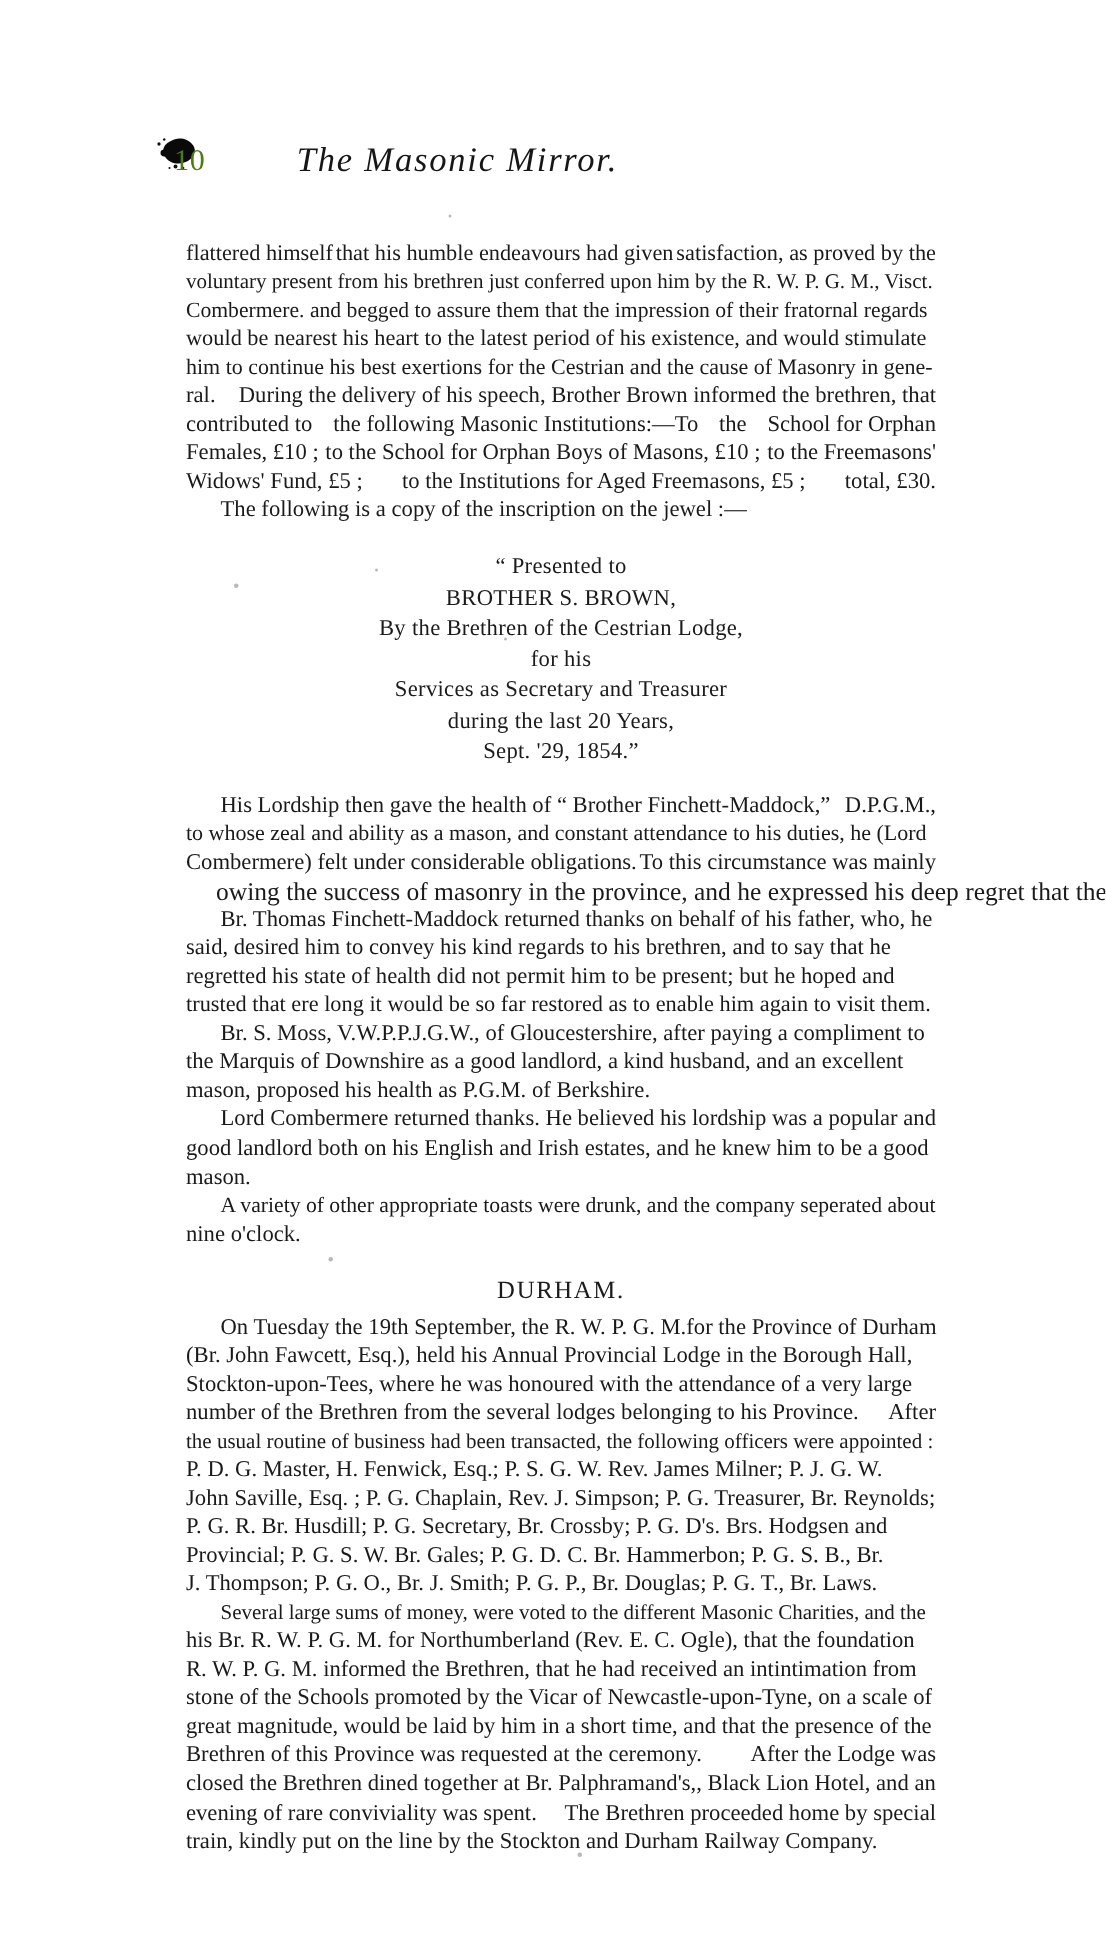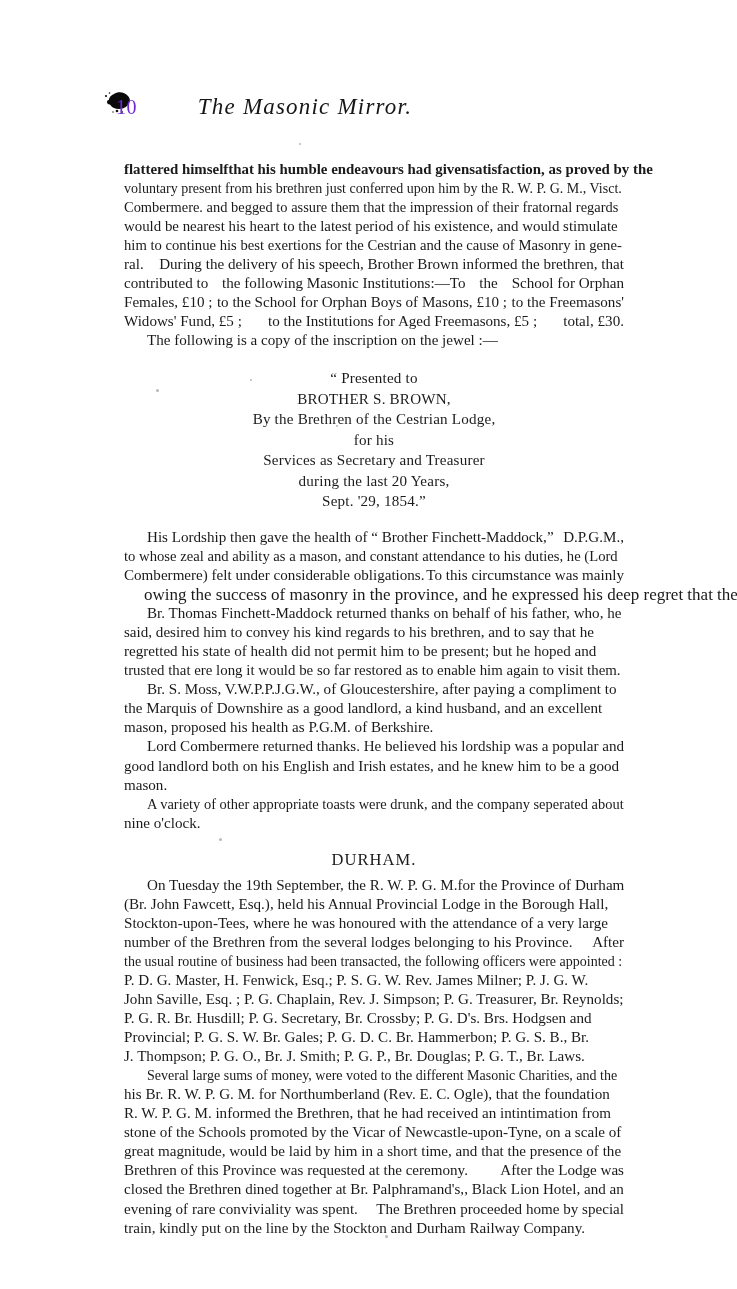--- a/index.html
+++ b/index.html
@@ -24,21 +24,21 @@
     top: 96px;
     width: 737px;
     height: 34px;
   }
   .folio {
     position: absolute;
     left: 116px;
     top: 0;
     font-size: 20px;
     letter-spacing: 0.5px;
-    color: #6d28d9;
+    color: #4d7c0f;
   }
   .inkblot {
     position: absolute;
     left: 103px;
     top: -6px;
     width: 34px;
     height: 26px;
     pointer-events: none;
   }
   .running-title {
@@ -134,21 +134,21 @@
       <circle cx="10" cy="22" r="0.7" fill="#111"></circle>
       <circle cx="26" cy="10" r="0.7" fill="#111"></circle>
     </svg>
     <div class="folio">10</div>
     <div class="running-title">The Masonic Mirror.</div>
   </div>
 
   <div class="col">
 
     <div class="para">
-      <div class="j" style="font-size: 14.88px; font-weight: bold;">
+      <div class="j" style="font-size: 14.88px;">
           <span>flattered himself</span>
           <span>that his humble endeavours had given</span>
           <span>satisfaction, as proved by the</span>
         </div>
       <div class="ln" style="font-size: 14px;">voluntary present from his brethren just conferred upon him by the R. W. P. G. M., Visct.</div>
       <div class="ln" style="font-size: 14.44px;">Combermere. and begged to assure them that the impression of their fratornal regards</div>
       <div class="ln" style="font-size: 14.88px;">would be nearest his heart to the latest period of his existence, and would stimulate</div>
       <div class="ln" style="font-size: 14.66px;">him to continue his best exertions for the Cestrian and the cause of Masonry in gene-</div>
       <div class="j">
           <span>ral.</span>

